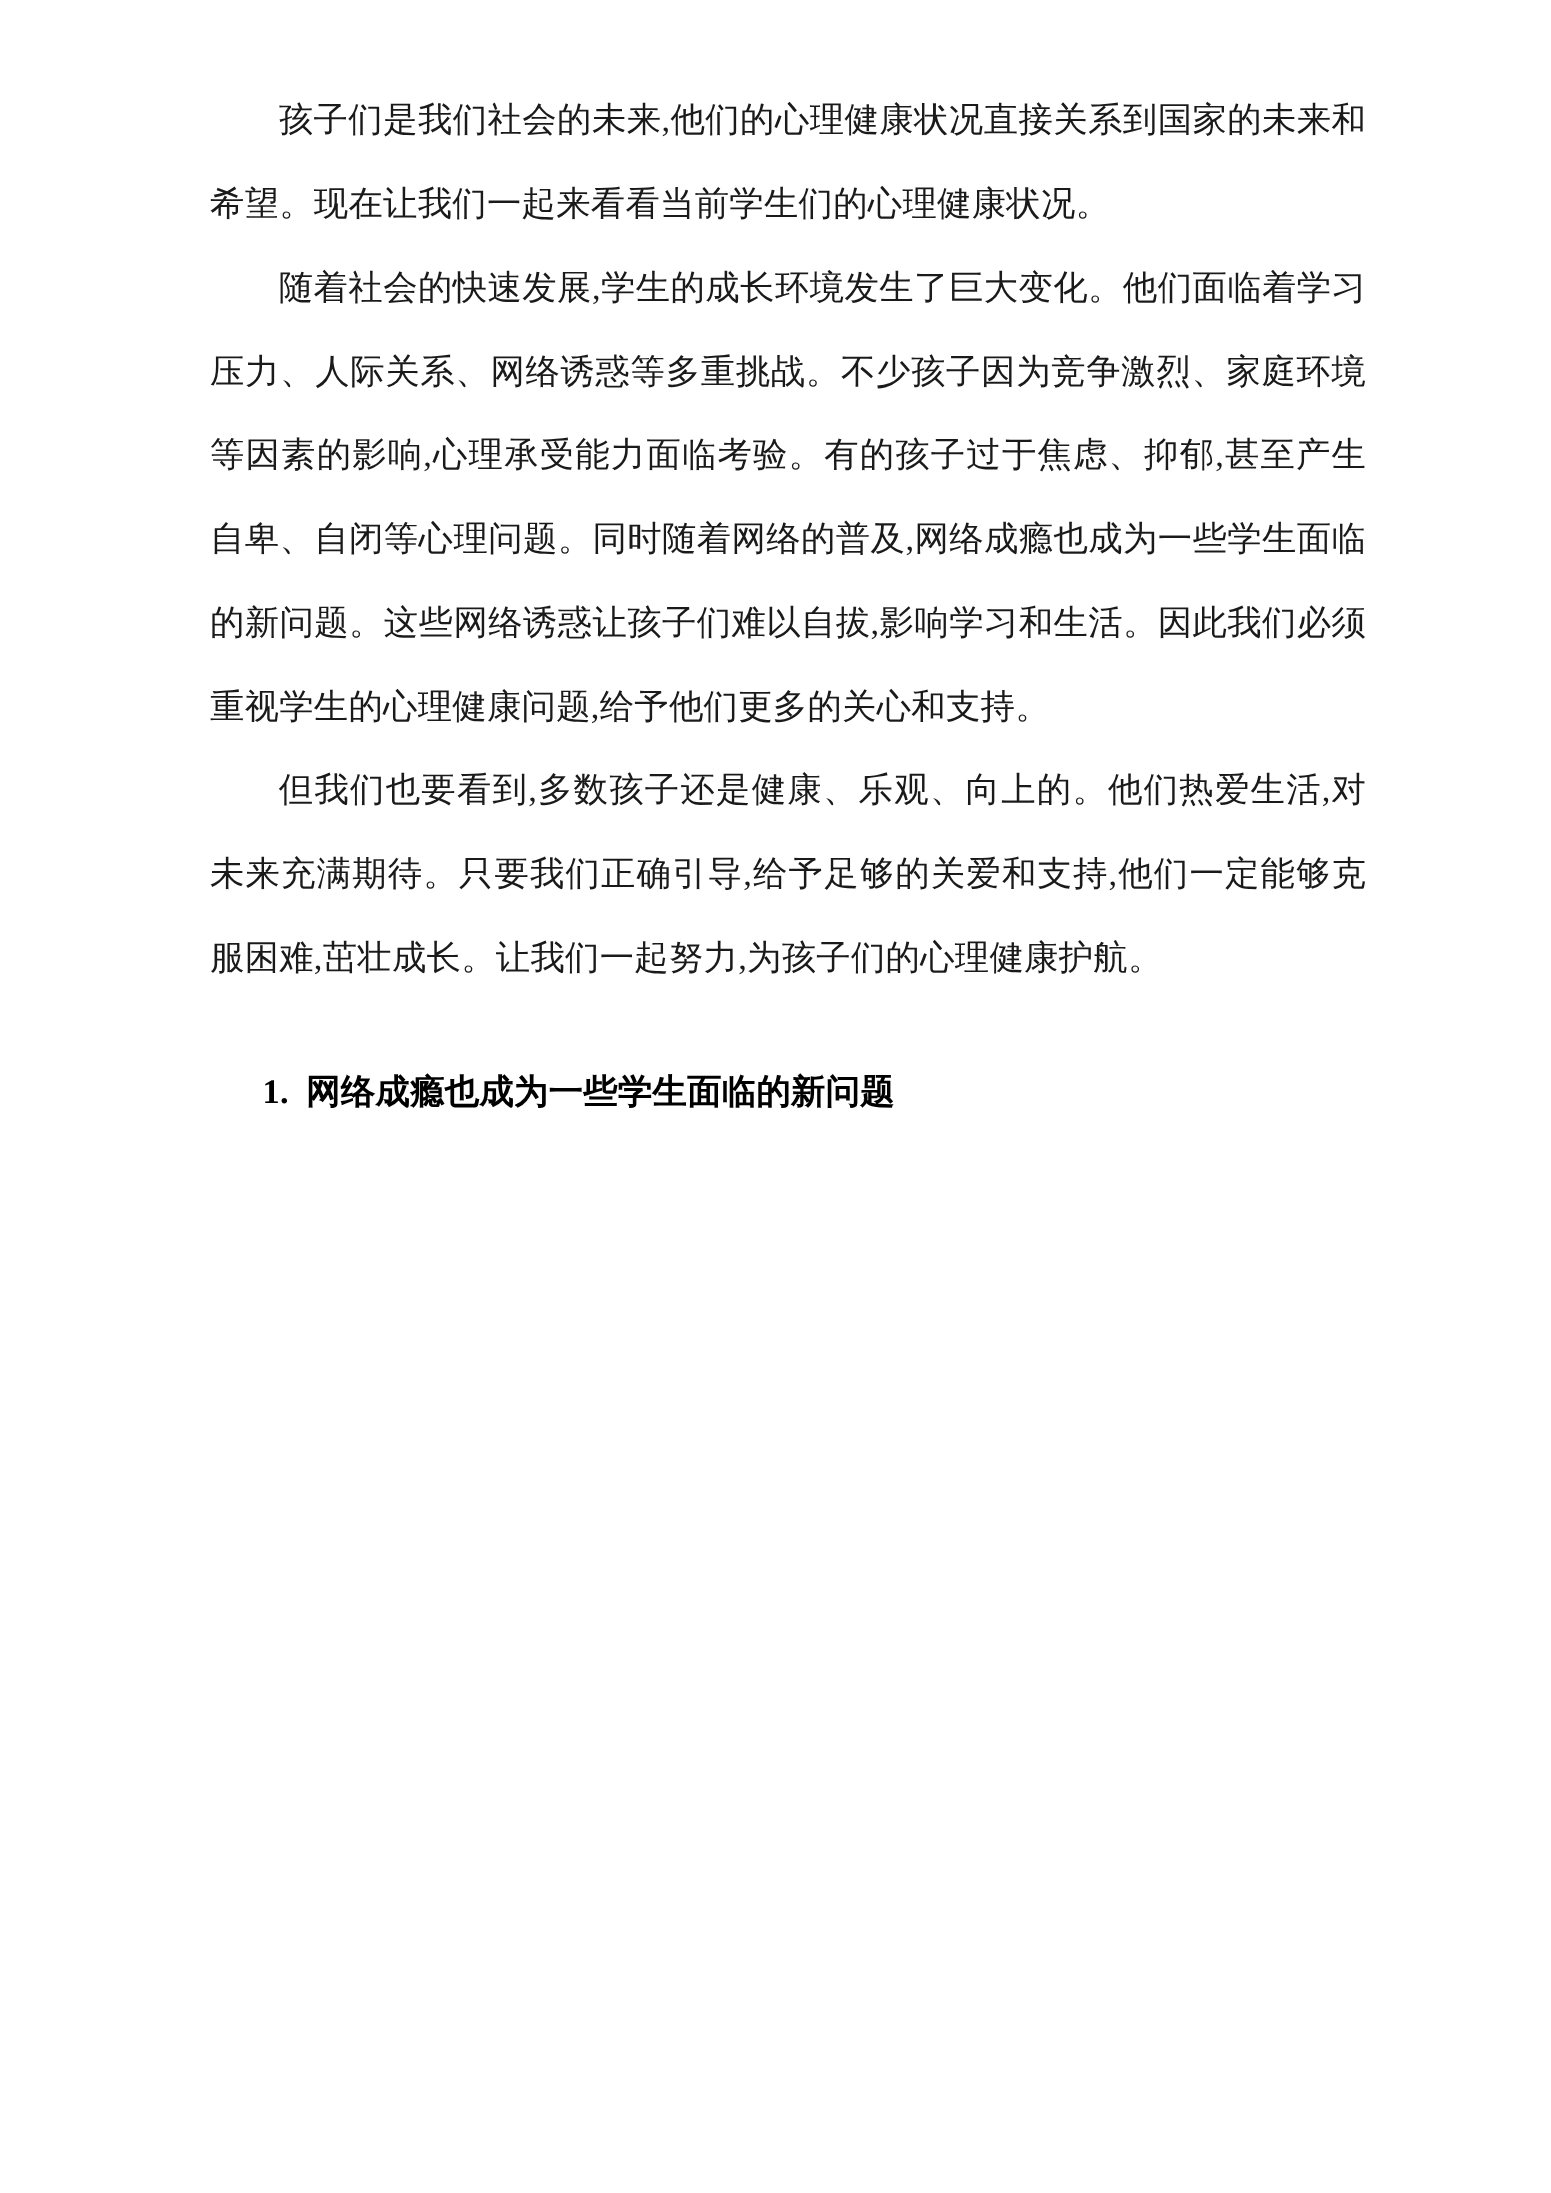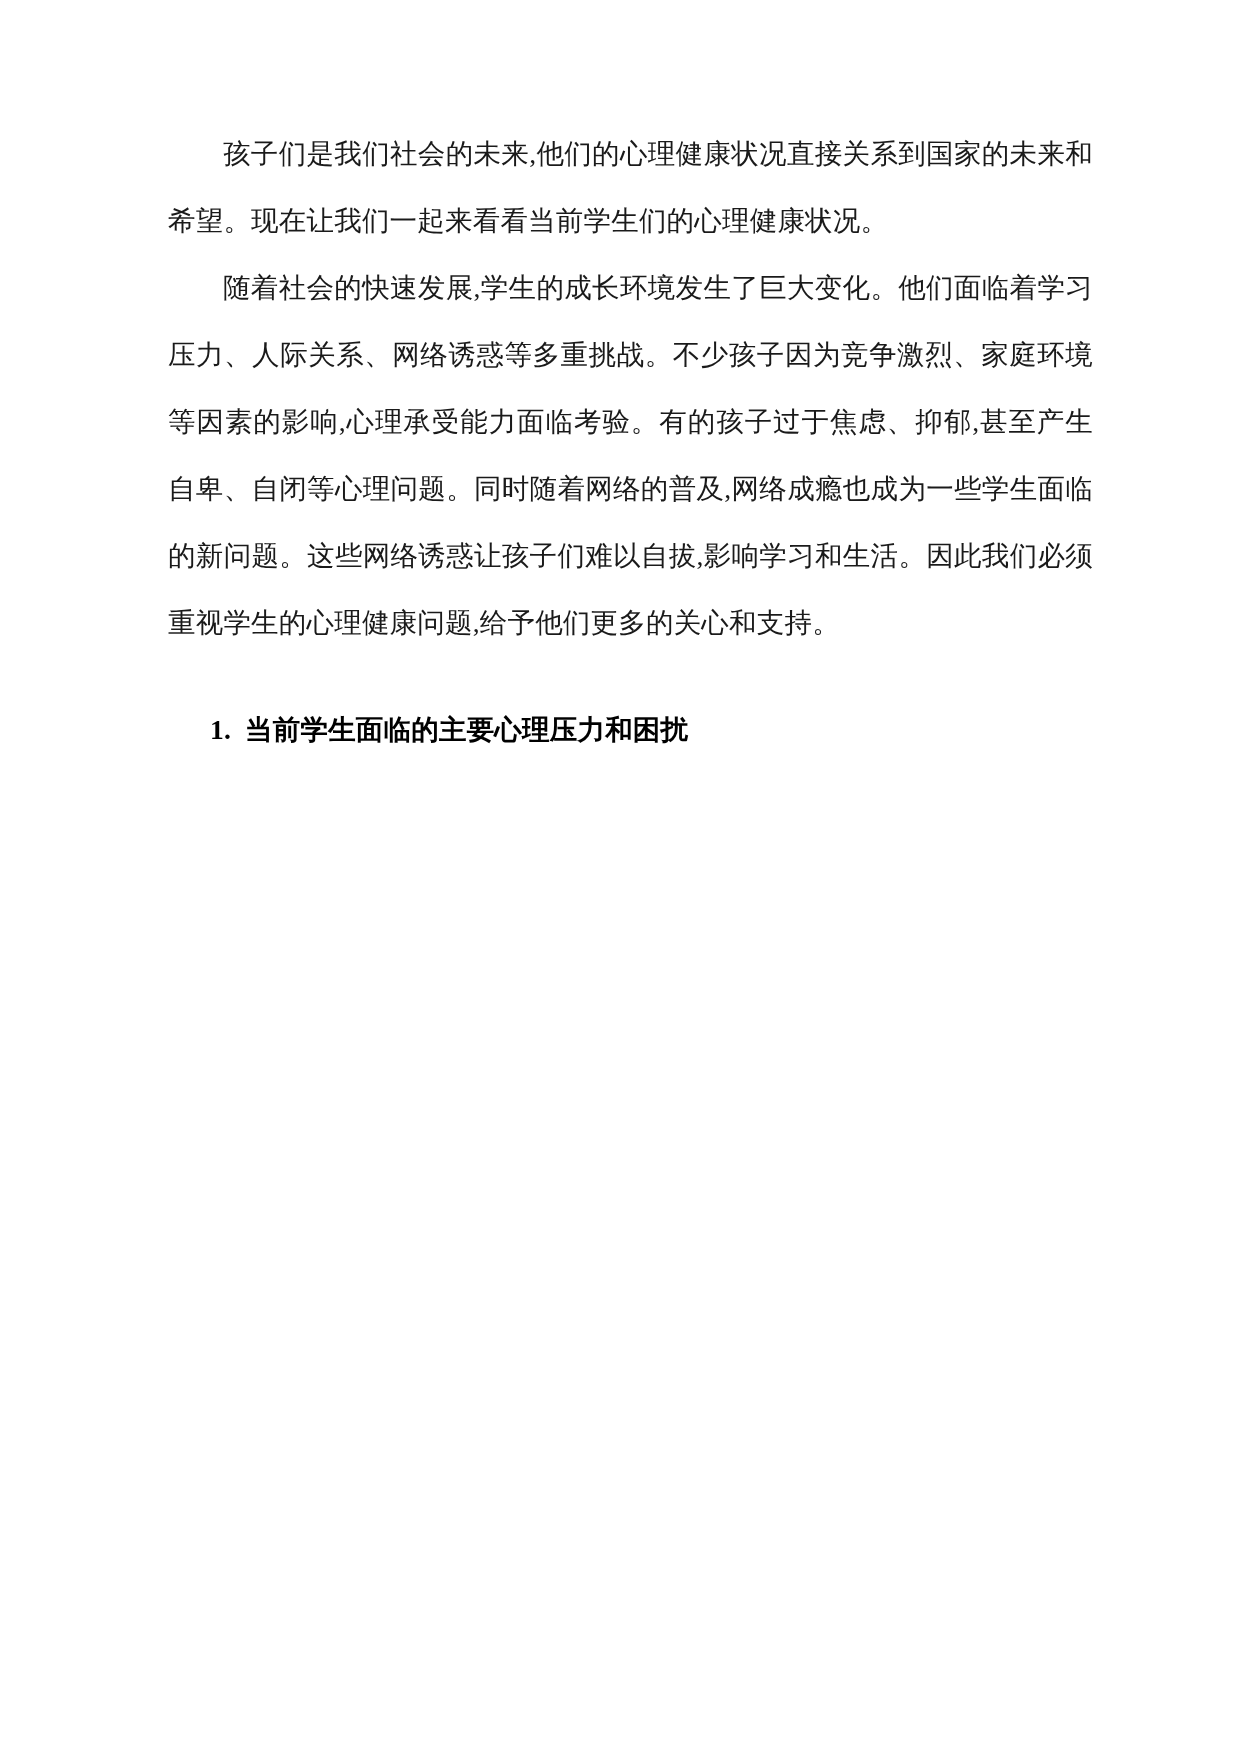--- a/index.html
+++ b/index.html
@@ -12,21 +12,21 @@
     height: 1754px;
     font-family: "Liberation Serif", "DejaVu Serif", serif;
     color: #000000;
     position: relative;
     overflow: hidden;
   }
   .page {
     box-sizing: border-box;
     width: 1241px;
     height: 1754px;
-    padding: 120px 148px 90px 168px;
+    padding: 62px 148px 90px 168px;
     background: #ffffff;
   }
   .doc-body {
     width: 100%;
   }
   p.para {
     margin: 0 0 0 0;
     font-size: 27.5px;
     line-height: 67px;
     text-align: justify;
@@ -52,20 +52,21 @@
 </head>
 <body>
 
 <div class="page">
   <div class="doc-body">
 
     <p class="para">孩子们是我们社会的未来,他们的心理健康状况直接关系到国家的未来和希望。现在让我们一起来看看当前学生们的心理健康状况。</p>
 
     <p class="para">随着社会的快速发展,学生的成长环境发生了巨大变化。他们面临着学习压力、人际关系、网络诱惑等多重挑战。不少孩子因为竞争激烈、家庭环境等因素的影响,心理承受能力面临考验。有的孩子过于焦虑、抑郁,甚至产生自卑、自闭等心理问题。同时随着网络的普及,网络成瘾也成为一些学生面临的新问题。这些网络诱惑让孩子们难以自拔,影响学习和生活。因此我们必须重视学生的心理健康问题,给予他们更多的关心和支持。</p>
 
+    <p class="para">但我们也要看到,多数孩子还是健康、乐观、向上的。他们热爱生活,对未来充满期待。只要我们正确引导,给予足够的关爱和支持,他们一定能够克服困难,茁壮成长。让我们一起努力,为孩子们的心理健康护航。</p>
 
     <h2 class="heading">
-      <span class="num">1.</span><span>当前学生面临的主要心理压力和困扰</span>
+      <span class="num">1.</span><span>网络成瘾也成为一些学生面临的新问题</span>
     </h2>
 
 
   </div>
 </div>
 
 </body></html>

